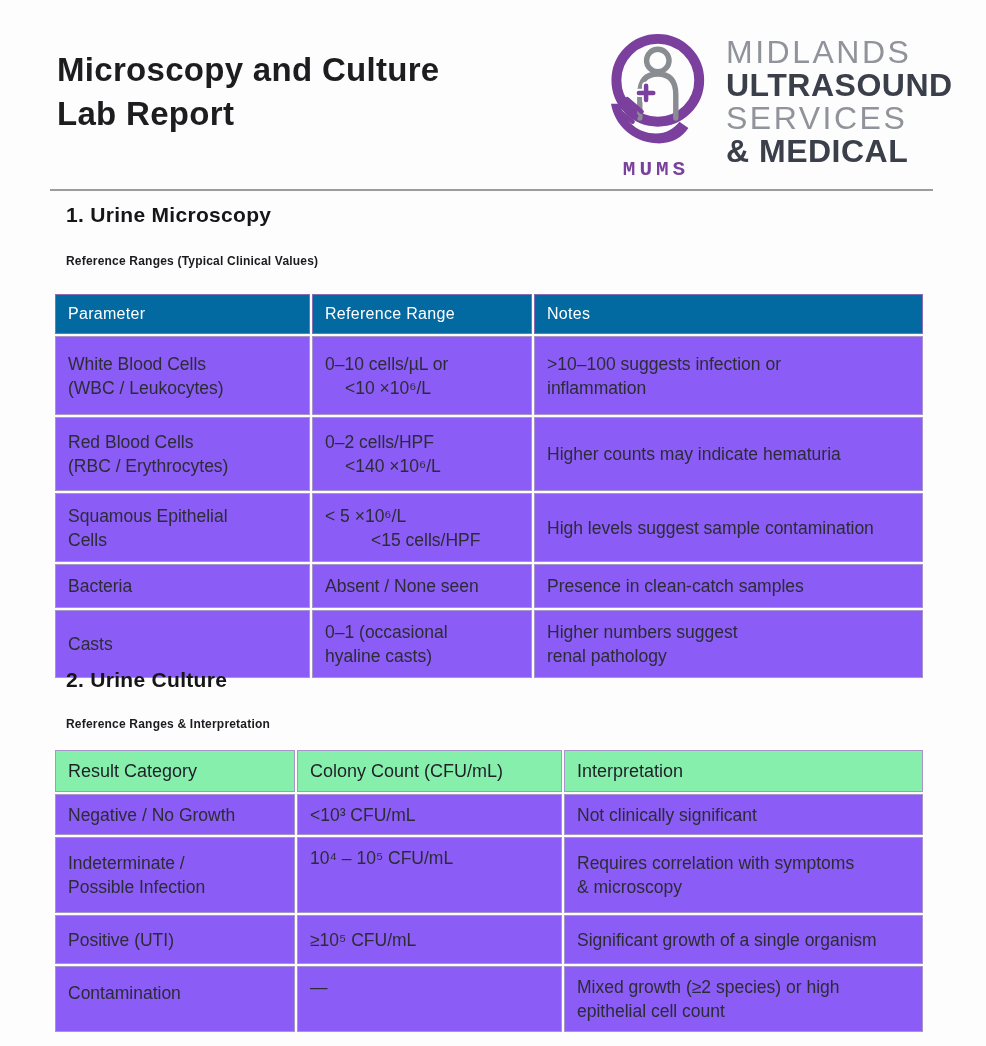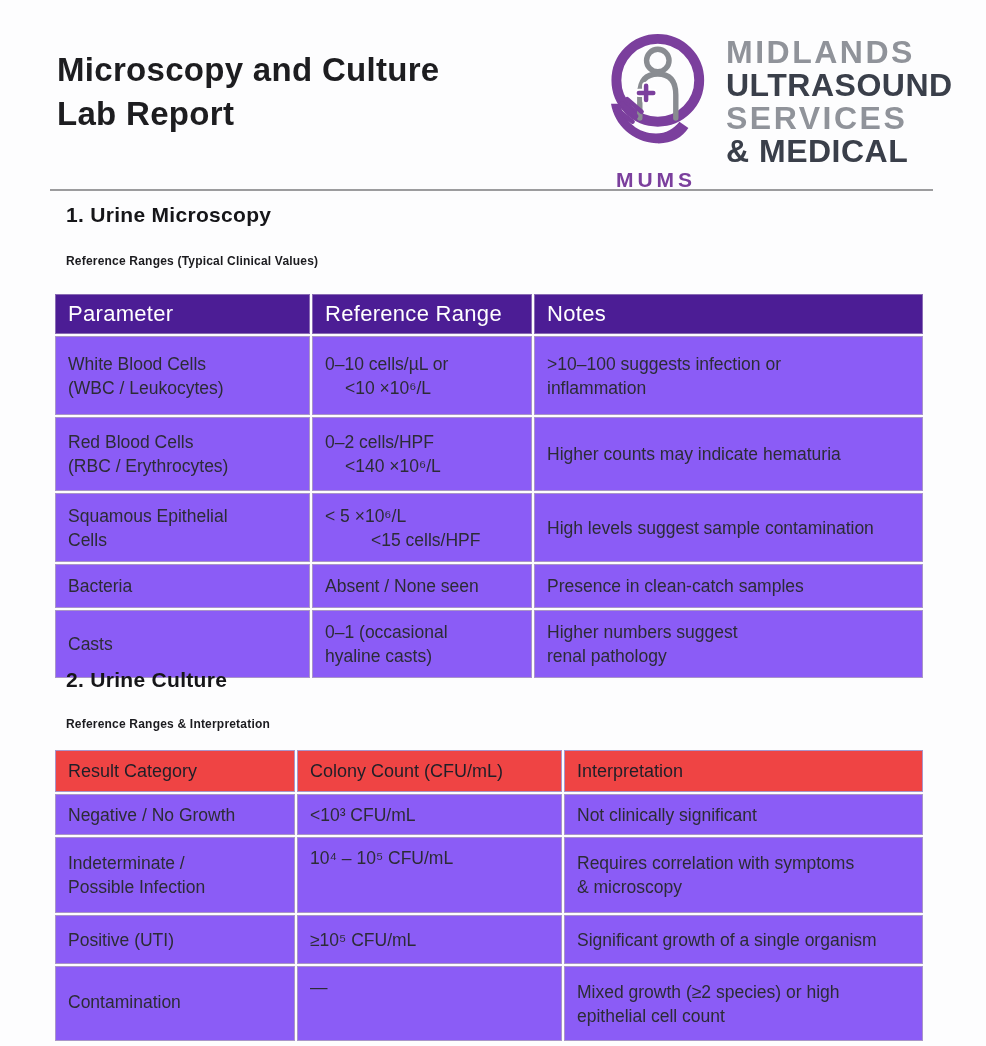--- a/index.html
+++ b/index.html
@@ -7,24 +7,24 @@
     position:relative;width:986px;height:1046px;background:#fdfdfe;
     font-family:"Liberation Sans", sans-serif;color:#232330;overflow:hidden;
   }
   
   .title{
     position:absolute;left:57px;top:48px;
     font-size:33px;font-weight:bold;line-height:44px;color:#1d1d20;letter-spacing:.3px;
   }
   .brand{position:absolute;left:600px;top:28px;display:flex;gap:14px;align-items:flex-start;}
   .logo-mark{width:112px;display:flex;flex-direction:column;align-items:center;}
-  .logo-acronym{margin-top:12px;color:#7b3f9d;font-weight:bold;font-size:21px;letter-spacing:4px;}
+  .logo-acronym{margin-top:2px;color:#7b3f9d;font-weight:bold;font-size:21px;letter-spacing:4px;font-family:Liberation Mono, monospace;}
   .logo-text{display:flex;flex-direction:column;margin-top:8px;}
   .logo-text .lt{font-size:32px;line-height:33px;white-space:nowrap;}
-  .lt-light{color:#90939a;letter-spacing:2.5px;font-weight:bold;}
+  .lt-light{color:#90939a;letter-spacing:2.5px;font-weight:normal;}
   .lt-dark{color:#3a3f4a;letter-spacing:.5px;font-weight:bold;}
   
   .divider{position:absolute;left:50px;top:189px;width:883px;height:2px;background:#9c9c9e;}
   
   .sec-h{position:absolute;left:66px;font-size:21px;font-weight:bold;color:#161619;letter-spacing:.3px;}
   .sec-sub{position:absolute;left:66px;font-size:12px;font-weight:bold;color:#1b1b1f;letter-spacing:.2px;}
   .s1-h{top:203px;} .s1-sub{top:254px;}
   .s2-h{top:668px;} .s2-sub{top:717px;}
   
   table.tbl{
@@ -32,25 +32,25 @@
     border-collapse:separate;border-spacing:2px;
   }
   .tbl-1{top:292px;} .tbl-2{top:748px;}
   .tbl td,.tbl th{
     border:1px solid #a995c9;background:#8b5cf6;
     padding:4px 12px;vertical-align:middle;text-align:left;
     font-size:17.5px;line-height:24px;color:#2c2c36;font-weight:normal;
     overflow:hidden;
   }
   .tbl-1 th{
-    background:#4c1d95;border-color:#8a6cb4;color:#ffffff;
-    font-size:22px;font-weight:normal;letter-spacing:.3px;height:30px;
+    background:#0369a1;border-color:#8a6cb4;color:#ffffff;
+    font-size:16px;font-weight:normal;letter-spacing:.3px;height:30px;
   }
   .tbl-2 th{
-    background:#ef4444;color:#1f1f28;font-size:18px;height:32px;
+    background:#86efac;color:#1f1f28;font-size:18px;height:32px;
   }
   .tbl-1 col.c1{width:255px;} .tbl-1 col.c2{width:220px;} .tbl-1 col.c3{width:389px;}
   .tbl-2 col.c1{width:240px;} .tbl-2 col.c2{width:265px;} .tbl-2 col.c3{width:359px;}
   .tbl-1 tr.r1 td{height:69px;} .tbl-1 tr.r2 td{height:64px;} .tbl-1 tr.r3 td{height:59px;}
   .tbl-1 tr.r4 td{height:34px;} .tbl-1 tr.r5 td{height:58px;}
   .tbl-2 tr.r1 td{height:31px;} .tbl-2 tr.r2 td{height:62px;}
   .tbl-2 tr.r3 td{height:39px;} .tbl-2 tr.r4 td{height:46px;} .ind20{padding-left:20px;} .ind46{padding-left:46px;}
   
   .logo-svg{display:block;}
 </style>
@@ -220,21 +220,21 @@
         <div>Positive (UTI)</div>
       </td>
       <td>
         <div>≥10⁵ CFU/mL</div>
       </td>
       <td>
         <div>Significant growth of a single organism</div>
       </td>
     </tr>
     <tr class="r4">
-      <td style="vertical-align:top;padding-top:23px;">
+      <td style="vertical-align:top;padding-top:14px;">
         <div>Contamination</div>
       </td>
       <td style="vertical-align:top;padding-top:8px;">
         <div>—</div>
       </td>
       <td>
         <div>Mixed growth (≥2 species) or high</div>
         <div>epithelial cell count</div>
       </td>
     </tr>

